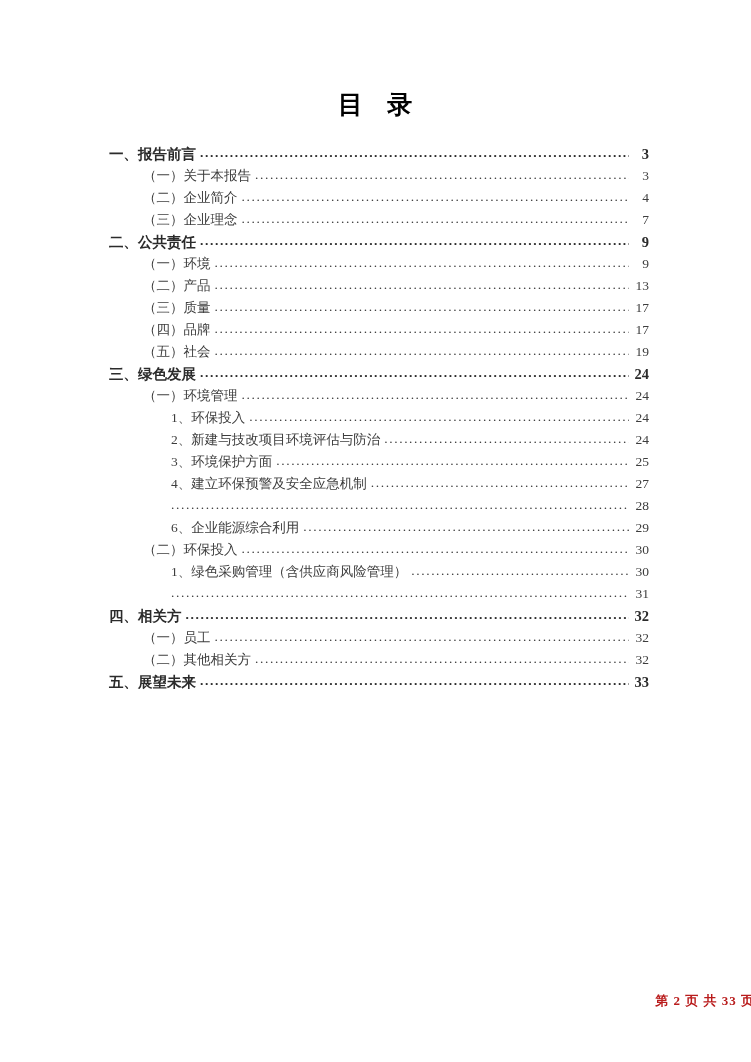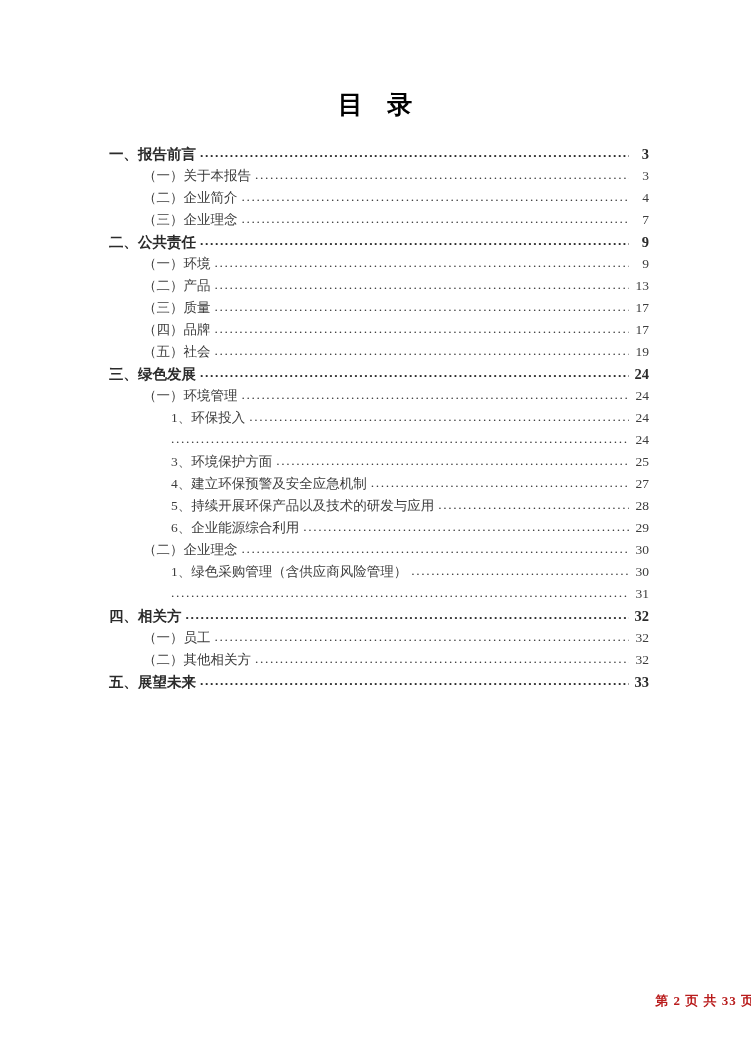--- a/index.html
+++ b/index.html
@@ -168,45 +168,45 @@
         <span class="label">（一）环境管理</span>
         <span class="dots">.......................................................................................................................</span>
         <span class="page-num">24</span>
       </li>
       <li class="toc-entry lvl3">
         <span class="label">1、环保投入</span>
         <span class="dots">.......................................................................................................................</span>
         <span class="page-num">24</span>
       </li>
       <li class="toc-entry lvl3">
+        <span class="label">2、新建与技改项目环境评估与防治</span>
         <span class="dots">.......................................................................................................................</span>
         <span class="page-num">24</span>
       </li>
       <li class="toc-entry lvl3">
         <span class="label">3、环境保护方面</span>
         <span class="dots">.......................................................................................................................</span>
         <span class="page-num">25</span>
       </li>
       <li class="toc-entry lvl3">
         <span class="label">4、建立环保预警及安全应急机制</span>
         <span class="dots">.......................................................................................................................</span>
         <span class="page-num">27</span>
       </li>
       <li class="toc-entry lvl3">
-        <span class="label">5、持续开展环保产品以及技术的研发与应用</span>
         <span class="dots">.......................................................................................................................</span>
         <span class="page-num">28</span>
       </li>
       <li class="toc-entry lvl3">
         <span class="label">6、企业能源综合利用</span>
         <span class="dots">.......................................................................................................................</span>
         <span class="page-num">29</span>
       </li>
       <li class="toc-entry lvl2">
-        <span class="label">（二）企业理念</span>
+        <span class="label">（二）环保投入</span>
         <span class="dots">.......................................................................................................................</span>
         <span class="page-num">30</span>
       </li>
       <li class="toc-entry lvl3">
         <span class="label">1、绿色采购管理（含供应商风险管理）</span>
         <span class="dots">.......................................................................................................................</span>
         <span class="page-num">30</span>
       </li>
       <li class="toc-entry lvl3">
         <span class="dots">.......................................................................................................................</span>

